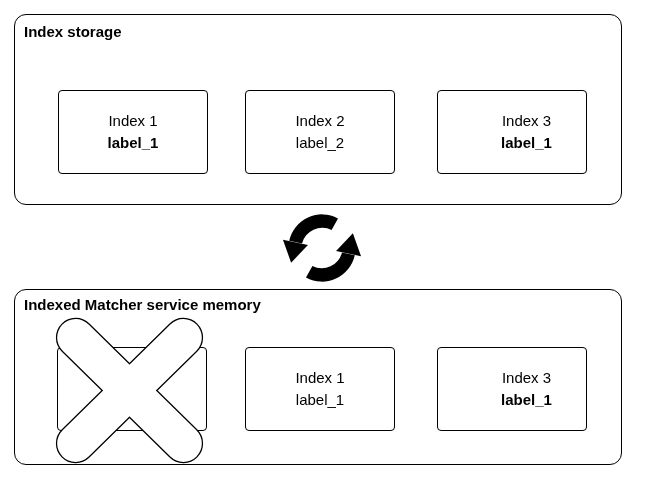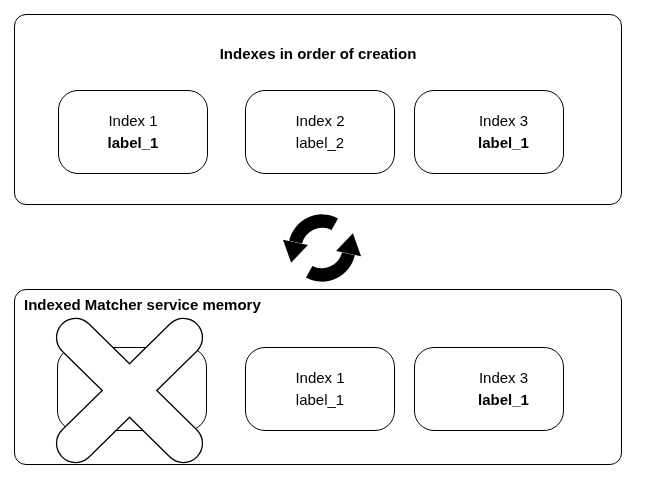--- a/index.html
+++ b/index.html
@@ -38,37 +38,37 @@
     top: 30px;
     text-align: center;
     font-size: 15px;
     font-weight: 700;
   }
   .node {
     position: absolute;
     width: 150px;
     height: 84px;
     border: 1px solid #000000;
-    border-radius: 20px;
+    border-radius: 4px;
     background: #ffffff;
     box-sizing: border-box;
     display: flex;
     flex-direction: column;
     align-items: center;
     justify-content: center;
     font-size: 15px;
     line-height: 22px;
     text-align: left;
   }
   #storage-panel .node { top: 75px; }
   #memory-panel  .node { top: 57px; }
   .node .bold { font-weight: 700; }
   .pos-1 { left: 43px; }
   .pos-2 { left: 230px; }
-  .pos-3 { left: 399px; padding-left: 29px; }
+  .pos-3 { left: 422px; padding-left: 29px; }
   #memory-panel .pos-1 { left: 42px; }
   .sync-wrap {
     position: absolute;
     left: 282px;
     top: 206px;
     width: 80px;
     height: 84px;
   }
   .cross-wrap {
     position: absolute;
@@ -79,21 +79,21 @@
     pointer-events: none;
   }
   svg { display: block; overflow: visible; }
 </style>
 </head>
 <body>
 
 <div class="stage">
 
   <section class="panel" id="storage-panel">
-    <div class="panel-subtitle">Indexes in order of creation</div>
+    <div class="panel-title">Index storage</div>
 
     <div class="node pos-1">
       <span>Index 1</span>
       <span class="bold">label_1</span>
     </div>
     <div class="node pos-2">
       <span>Index 2</span>
       <span>label_2</span>
     </div>
     <div class="node pos-3">

